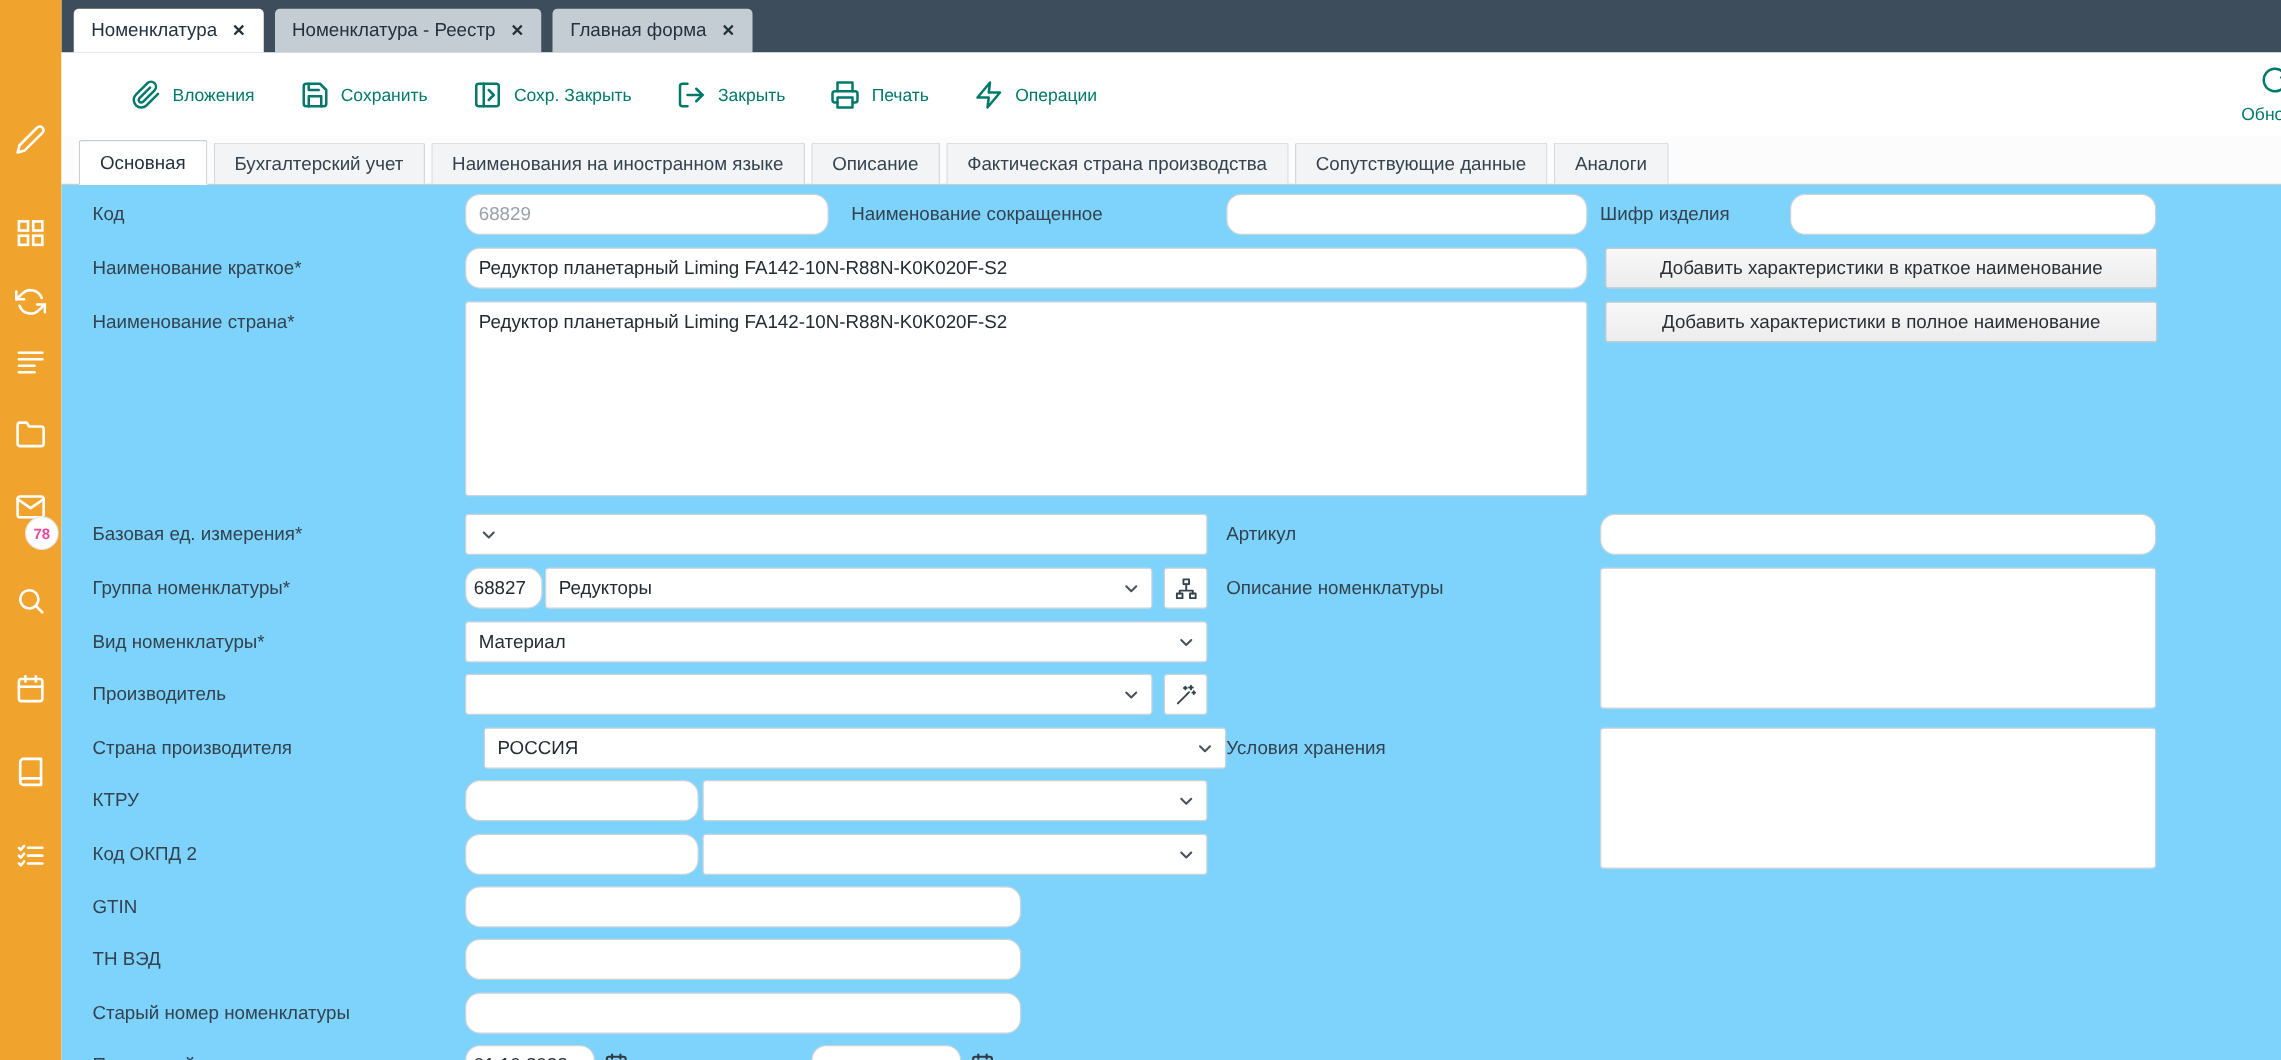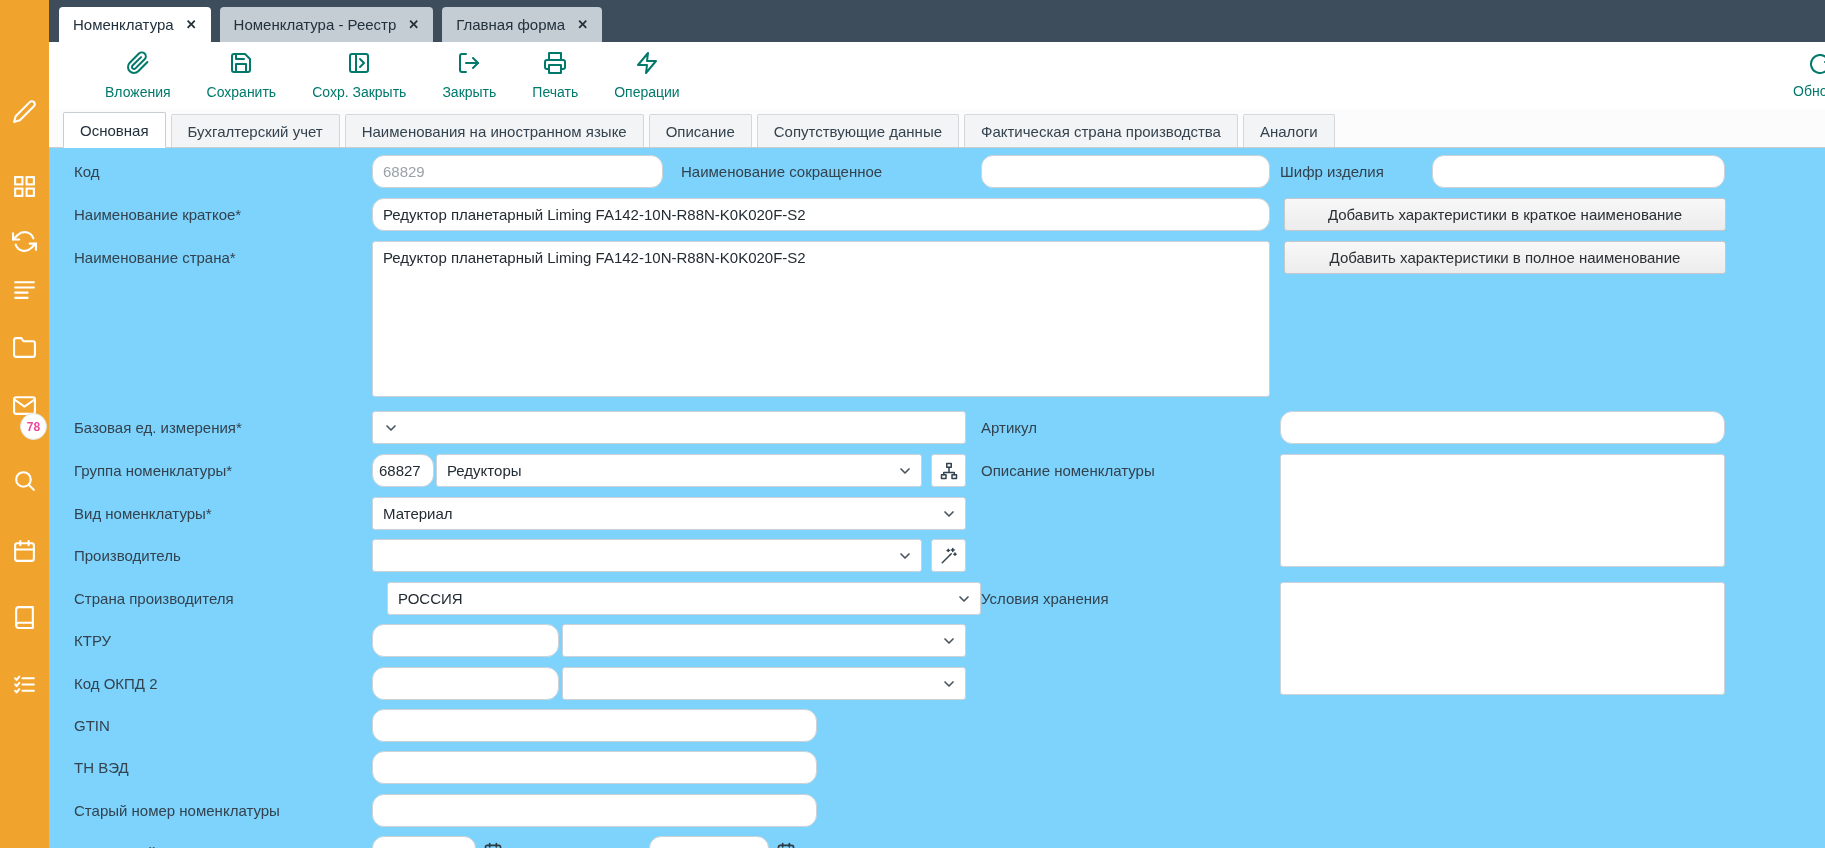--- a/index.html
+++ b/index.html
@@ -15,21 +15,21 @@
   .main{position:absolute;left:49px;top:0;width:1776px;height:848px;overflow:hidden;background:#fff}
   
   .tabbar{height:42px;background:#3e4d5b;display:flex;align-items:flex-end;padding-left:10px;gap:9px}
   .wtab{height:35px;display:flex;align-items:center;padding:0 14px;border-radius:4px 4px 0 0;font-size:15px;
     color:#22313d;gap:12px;cursor:pointer;white-space:nowrap}
   .wtab.active{background:#fff}
   .wtab.inactive{background:#c4cdd4}
   .wtab .x{font-size:13px;font-weight:bold;color:#243038;cursor:pointer}
   
   .toolbar{height:67px;background:#fff;position:relative;display:flex;padding-left:56px;gap:36px;align-items:center}
-  .tb-item{display:flex;flex-direction:column;align-items:center;gap:9px;color:#00796b;cursor:pointer}
+  .tb-item{display:flex;align-items:center;gap:9px;color:#00796b;cursor:pointer}
   .tb-item svg{width:24px;height:24px;display:block}
   .tb-label{font-size:14px;white-space:nowrap}
   .tb-refresh-icon{position:absolute;left:1759px;top:10px;width:24px;height:24px;color:#00796b;cursor:pointer}
   .tb-refresh-icon svg{width:100%;height:100%}
   .tb-refresh-label{position:absolute;left:1744px;top:41px;font-size:14px;color:#00796b;white-space:nowrap;cursor:pointer}
   
   .formtabs{height:39px;background:#fcfcfc;border-bottom:1px solid #c9ced3;display:flex;align-items:flex-end;
     padding-left:14px;gap:5px}
   .ftab{height:33px;display:flex;align-items:center;padding:0 16px;background:#f3f4f5;border:1px solid #d4d8db;
     border-bottom:none;font-size:15px;color:#34434f;cursor:pointer;border-radius:2px 2px 0 0;white-space:nowrap}
@@ -213,22 +213,22 @@
         </svg>
     </span>
     <span class="tb-refresh-label">Обновить</span>
   </div>
 
   <div class="formtabs">
     <div class="ftab active">Основная</div>
     <div class="ftab">Бухгалтерский учет</div>
     <div class="ftab">Наименования на иностранном языке</div>
     <div class="ftab">Описание</div>
+    <div class="ftab">Фактическая страна производства</div>
     <div class="ftab">Сопутствующие данные</div>
-    <div class="ftab">Фактическая страна производства</div>
     <div class="ftab">Аналоги</div>
   </div>
 
   <div class="formarea">
 
     <span class="lbl" style="left:25px;top:7px">Код</span>
     <input class="inp gray" style="left: 323px; top: 7px; width: 291px;" value="68829">
     <span class="lbl" style="left:632px;top:7px">Наименование сокращенное</span>
     <input class="inp" style="left: 932px; top: 7px; width: 289px;" value="">
     <span class="lbl" style="left:1231px;top:7px">Шифр изделия</span>

